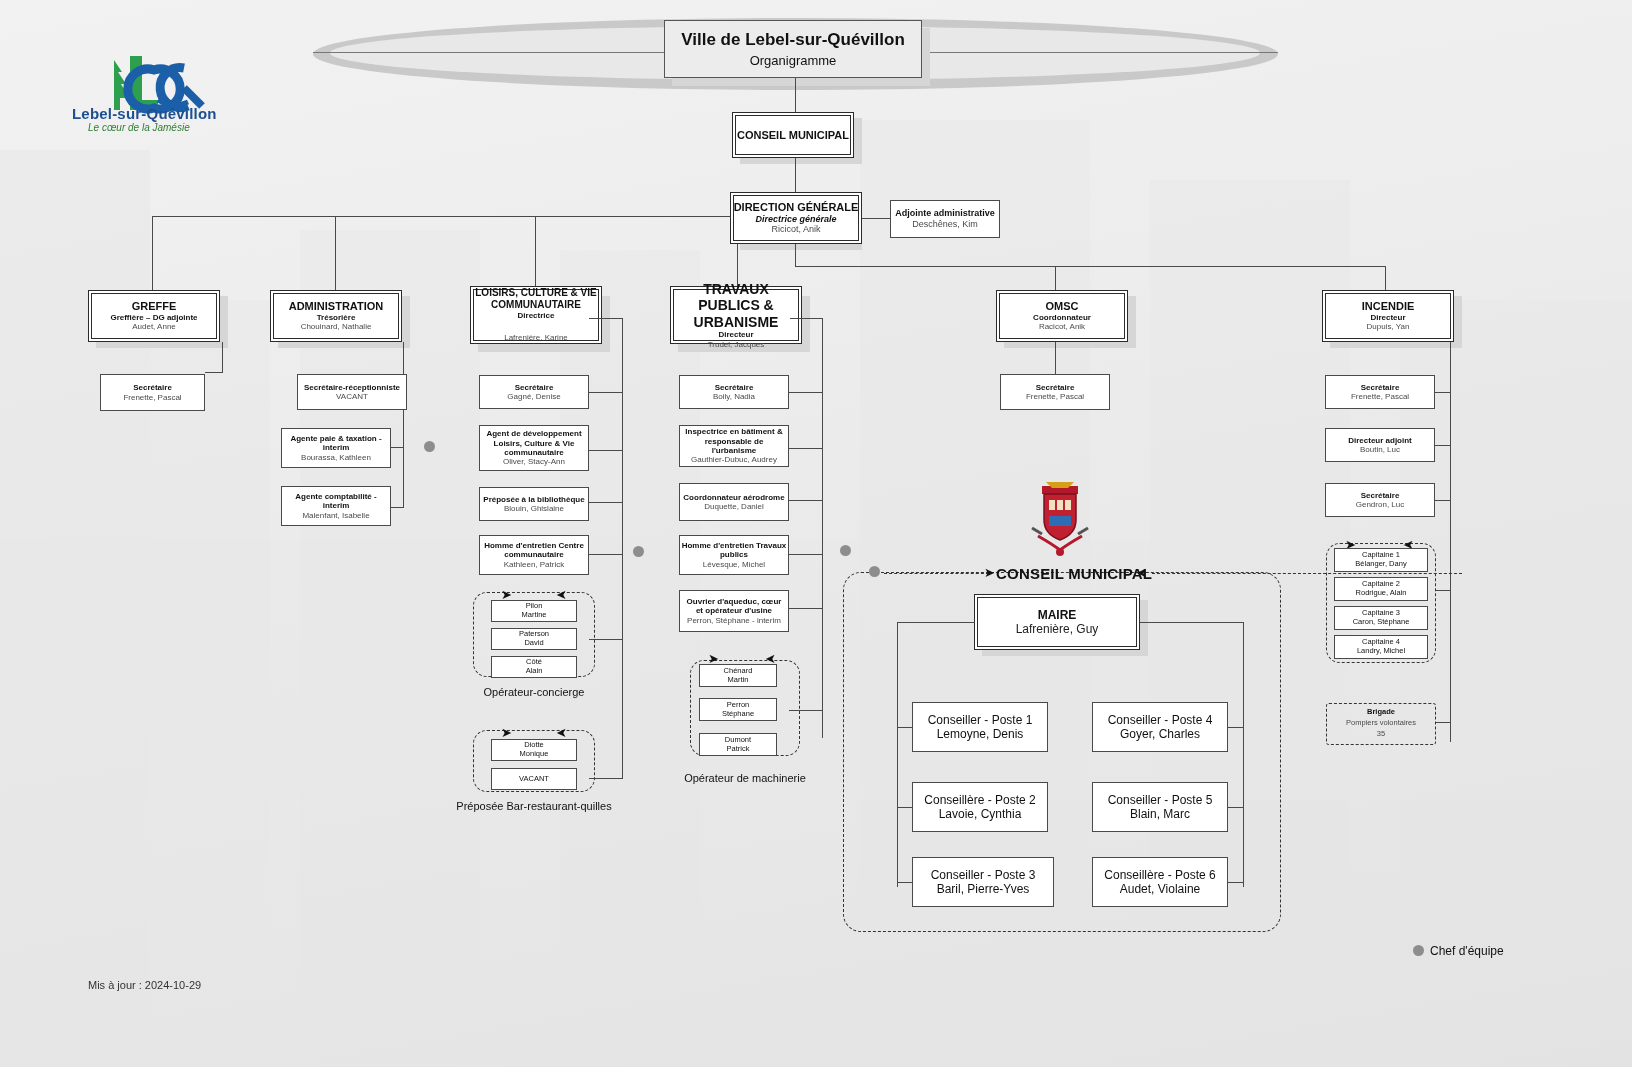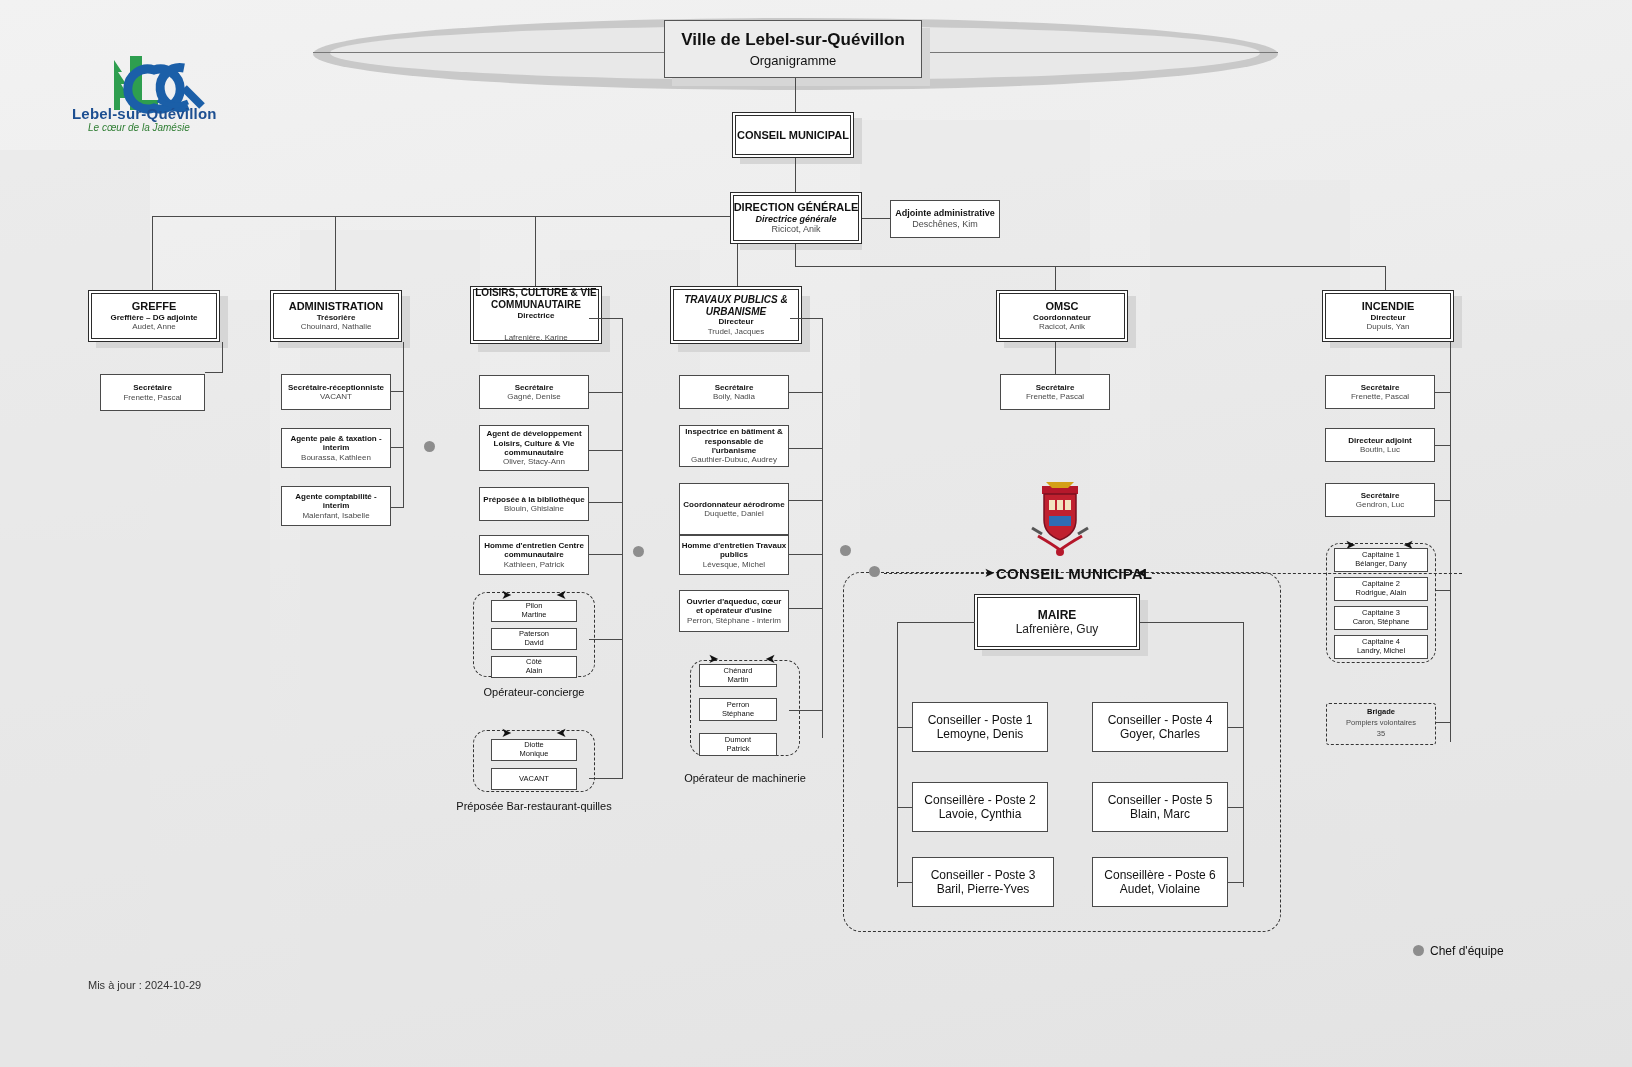--- a/index.html
+++ b/index.html
@@ -180,21 +180,21 @@
     <div class="t1" style="font-size:11px;">ADMINISTRATION</div>
     <div class="t2" style="font-size:8px;">Trésorière</div>
     <div class="t3" style="font-size:8px;">Chouinard, Nathalie</div>
   </div>
   <div class="line v" style="left:403px;top:342px;height:110px;"></div>
   <div class="line h" style="left:390px;top:391px;width:14px;"></div>
   <div class="line h" style="left:390px;top:447px;width:14px;"></div>
   <div class="line h" style="left:390px;top:507px;width:14px;"></div>
   <div class="line v" style="left:403px;top:391px;height:116px;"></div>
 
-  <div class="box" style="left:281px;top:374px;width:110px;height:36px;font-size:8px;">
+  <div class="box" style="left:297px;top:374px;width:110px;height:36px;font-size:8px;">
     <div class="t2">Secrétaire-réceptionniste</div>
     <div class="t3">VACANT</div>
   </div>
   <div class="box" style="left:281px;top:428px;width:110px;height:40px;font-size:8px;">
     <div class="t2">Agente paie &amp; taxation - interim</div>
     <div class="t3">Bourassa, Kathleen</div>
   </div>
   <div class="box" style="left:281px;top:486px;width:110px;height:40px;font-size:8px;">
     <div class="t2">Agente comptabilité - interim</div>
     <div class="t3">Malenfant, Isabelle</div>
@@ -258,42 +258,42 @@
     <div class="t3" style="color:#111">Diotte</div>
     <div class="t3" style="color:#111">Monique</div>
   </div>
   <div class="box" style="left:491px;top:768px;width:86px;height:22px;font-size:7.5px;">
     <div class="t3" style="color:#111">VACANT</div>
   </div>
   <div class="dashlabel" style="left:455px;top:800px;width:158px;font-size:11px;">Préposée Bar-restaurant-quilles</div>
 
   <div class="shadow" style="left:678px;top:296px;width:132px;height:56px;"></div>
   <div class="box dbl" style="left:670px;top:286px;width:132px;height:58px;">
-    <div class="t1" style="font-size:10px;padding:0 3px;font-style:italic;">TRAVAUX PUBLICS &amp; URBANISME</div>
+    <div class="t1" style="font-size:14px;padding:0 3px;">TRAVAUX PUBLICS &amp; URBANISME</div>
     <div class="t2" style="font-size:8px;">Directeur</div>
     <div class="t3" style="font-size:8px;">Trudel, Jacques</div>
   </div>
   <div class="line v" style="left:822px;top:318px;height:420px;"></div>
   <div class="line h" style="left:790px;top:318px;width:33px;"></div>
   <div class="line h" style="left:789px;top:392px;width:34px;"></div>
   <div class="line h" style="left:789px;top:448px;width:34px;"></div>
   <div class="line h" style="left:789px;top:500px;width:34px;"></div>
   <div class="line h" style="left:789px;top:554px;width:34px;"></div>
   <div class="line h" style="left:789px;top:608px;width:34px;"></div>
   <div class="line h" style="left:789px;top:710px;width:34px;"></div>
 
   <div class="box" style="left:679px;top:375px;width:110px;height:34px;font-size:8px;">
     <div class="t2">Secrétaire</div>
     <div class="t3">Boily, Nadia</div>
   </div>
   <div class="box" style="left:679px;top:425px;width:110px;height:42px;font-size:8px;">
     <div class="t2" style="padding:0 2px;">Inspectrice en bâtiment &amp; responsable de l'urbanisme</div>
     <div class="t3">Gauthier-Dubuc, Audrey</div>
   </div>
-  <div class="box" style="left:679px;top:483px;width:110px;height:52px;font-size:8px;">
+  <div class="box" style="left:679px;top:483px;width:110px;height:38px;font-size:8px;">
     <div class="t2">Coordonnateur aérodrome</div>
     <div class="t3">Duquette, Daniel</div>
   </div>
   <div class="box" style="left:679px;top:535px;width:110px;height:40px;font-size:8px;">
     <div class="t2">Homme d'entretien Travaux publics</div>
     <div class="t3">Lévesque, Michel</div>
   </div>
   <div class="box" style="left:679px;top:590px;width:110px;height:42px;font-size:8px;">
     <div class="t2" style="padding:0 2px;">Ouvrier d'aqueduc, cœur et opérateur d'usine</div>
     <div class="t3">Perron, Stéphane - interim</div>

